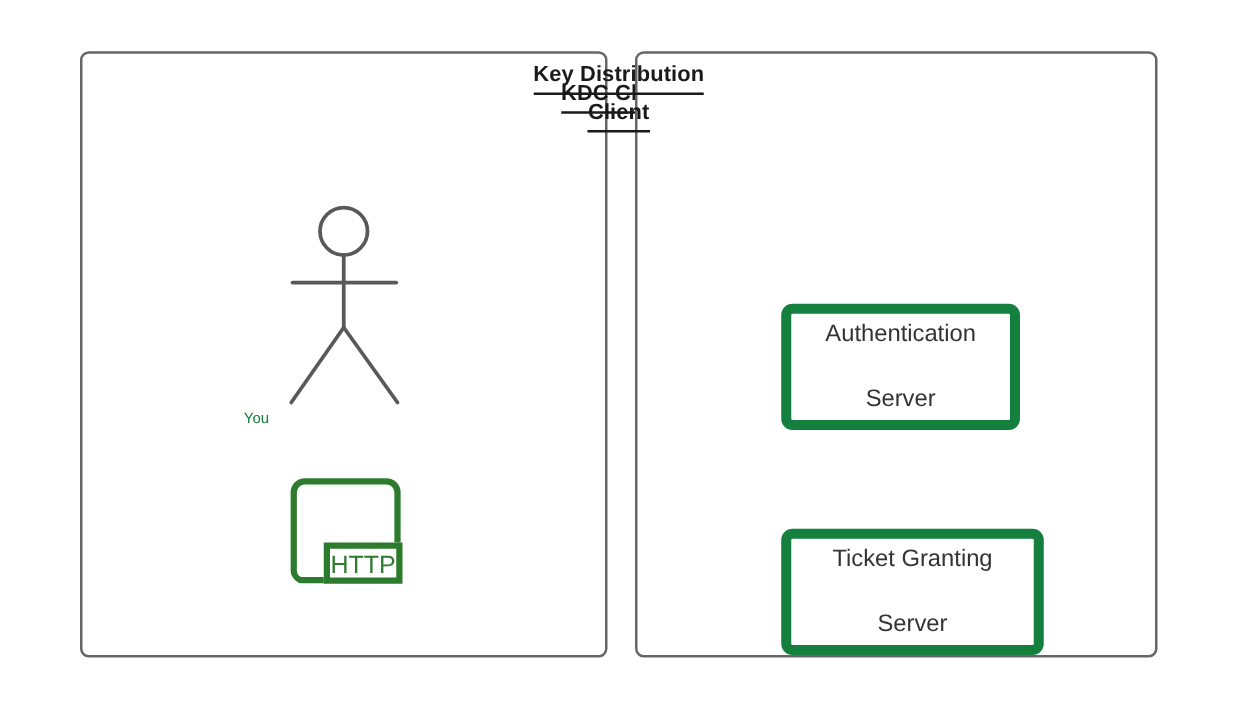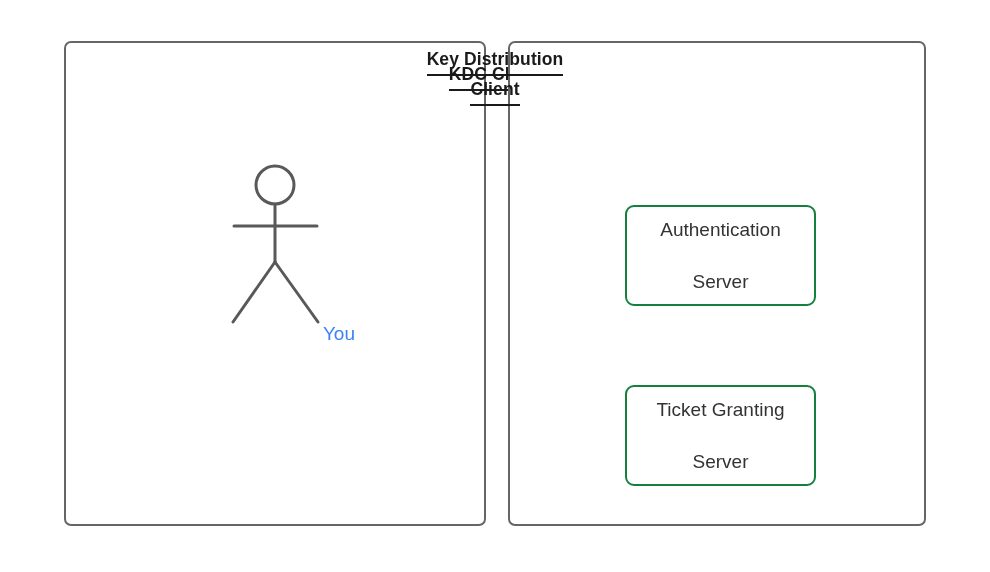--- a/index.html
+++ b/index.html
@@ -68,23 +68,23 @@
     top: 155px;
     width: 120px;
     height: 180px;
   }
   #actor-you svg { display: block; }
 
   .figure-label {
     position: absolute;
     left: 0;
     width: 100%;
-    text-align: right;
-    font-size: 19px;
-    color: #3b82f6;
+    text-align: left;
+    font-size: 12px;
+    color: #15803d;
     line-height: 24px;
   }
   #label-you {
     top: 322px;
     left: 195px;
     width: 160px;
   }
 
   
   #http-service-icon {
@@ -99,41 +99,42 @@
   #label-http-service {
     top: 472px;
     left: 175px;
     width: 200px;
   }
 
   
   .server-box {
     position: absolute;
     background: #ffffff;
-    border: 2px solid #15803d;
+    border: 8px solid #15803d;
     border-radius: 9px;
     box-sizing: border-box;
     display: flex;
     align-items: center;
     justify-content: center;
     text-align: center;
     font-size: 19px;
     color: #333333;
     line-height: 26px;
+    margin-top: 38px;
   }
   #box-auth-server {
     left: 625px;
     top: 205px;
     width: 191px;
     height: 101px;
   }
   #box-tgs-server {
     left: 625px;
     top: 385px;
-    width: 191px;
+    width: 210px;
     height: 101px;
   }
   .server-box span { display: block; padding: 0 10px; }
 </style>
 </head>
 <body>
 
 <div id="canvas">
 
   <div class="panel" id="panel-client"></div>
@@ -151,20 +152,33 @@
 
       <line x1="19" y1="71" x2="102" y2="71"></line>
 
       <line x1="60" y1="107" x2="18" y2="167"></line>
       <line x1="60" y1="107" x2="103" y2="167"></line>
     </svg>
   </div>
 
   <div class="figure-label" id="label-you">You</div>
 
+  <div id="http-service-icon">
+    <svg width="95" height="90" viewBox="0 0 95 90" xmlns="http://www.w3.org/2000/svg">
+
+      <path d="M 30 84 L 10 84 A 9 9 0 0 1 5 75 L 5 14 A 9 9 0 0 1 14 5
+               L 79 5 A 9 9 0 0 1 88 14 L 88 56" fill="none" stroke="#2D7C2D" stroke-width="5" stroke-linecap="butt" stroke-linejoin="round"></path>
+
+      <rect x="29" y="54" width="63" height="33" fill="#ffffff"></rect>
+
+      <rect x="31.5" y="56.5" width="58" height="28" fill="none" stroke="#2D7C2D" stroke-width="5"></rect>
+
+      <text x="60.5" y="78" text-anchor="middle" font-family="Liberation Sans, sans-serif" font-size="20" fill="#2D7C2D">HTTP</text>
+    </svg>
+  </div>
 
 
   <div class="panel" id="panel-kdc"></div>
 
   <div class="panel-title" id="title-kdc">
     <span class="tline">Key Distribution</span><br>
     <span class="tline">Client</span>
   </div>
 
   <div class="server-box" id="box-auth-server">

